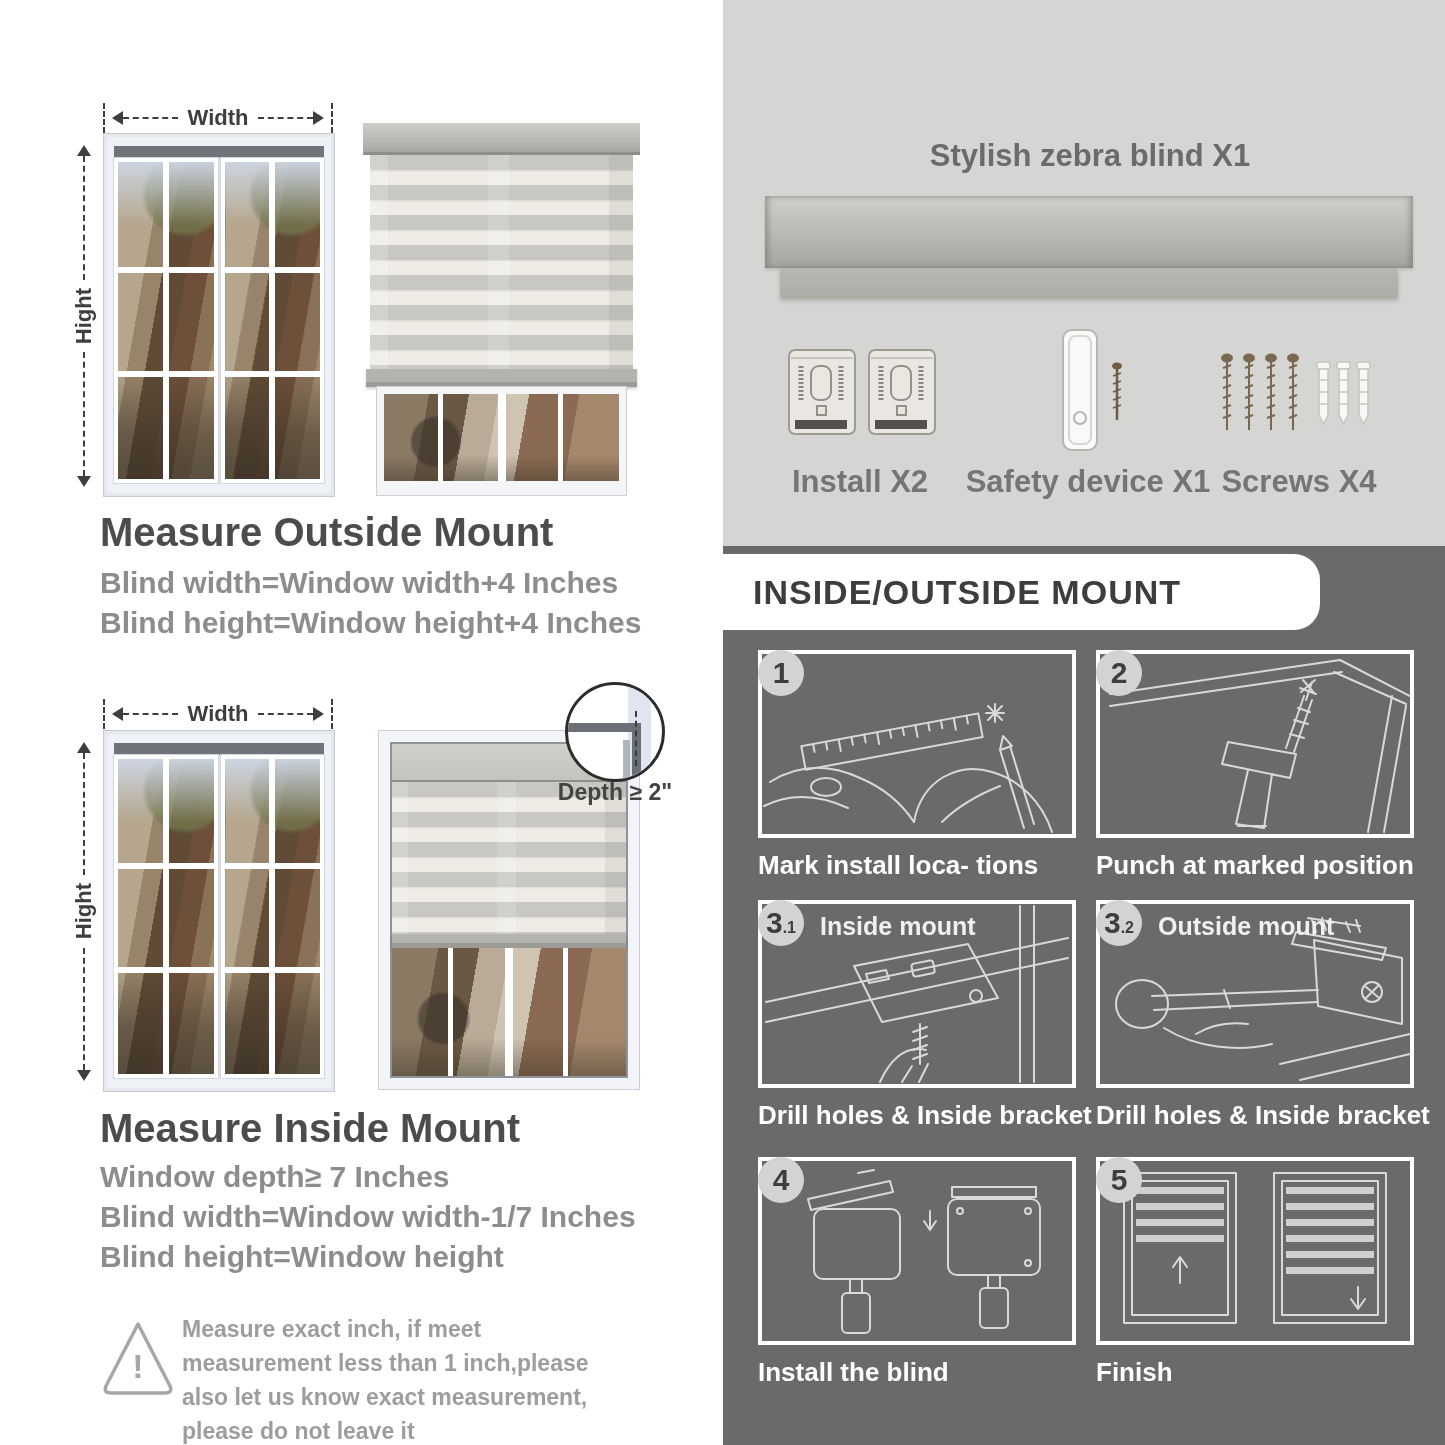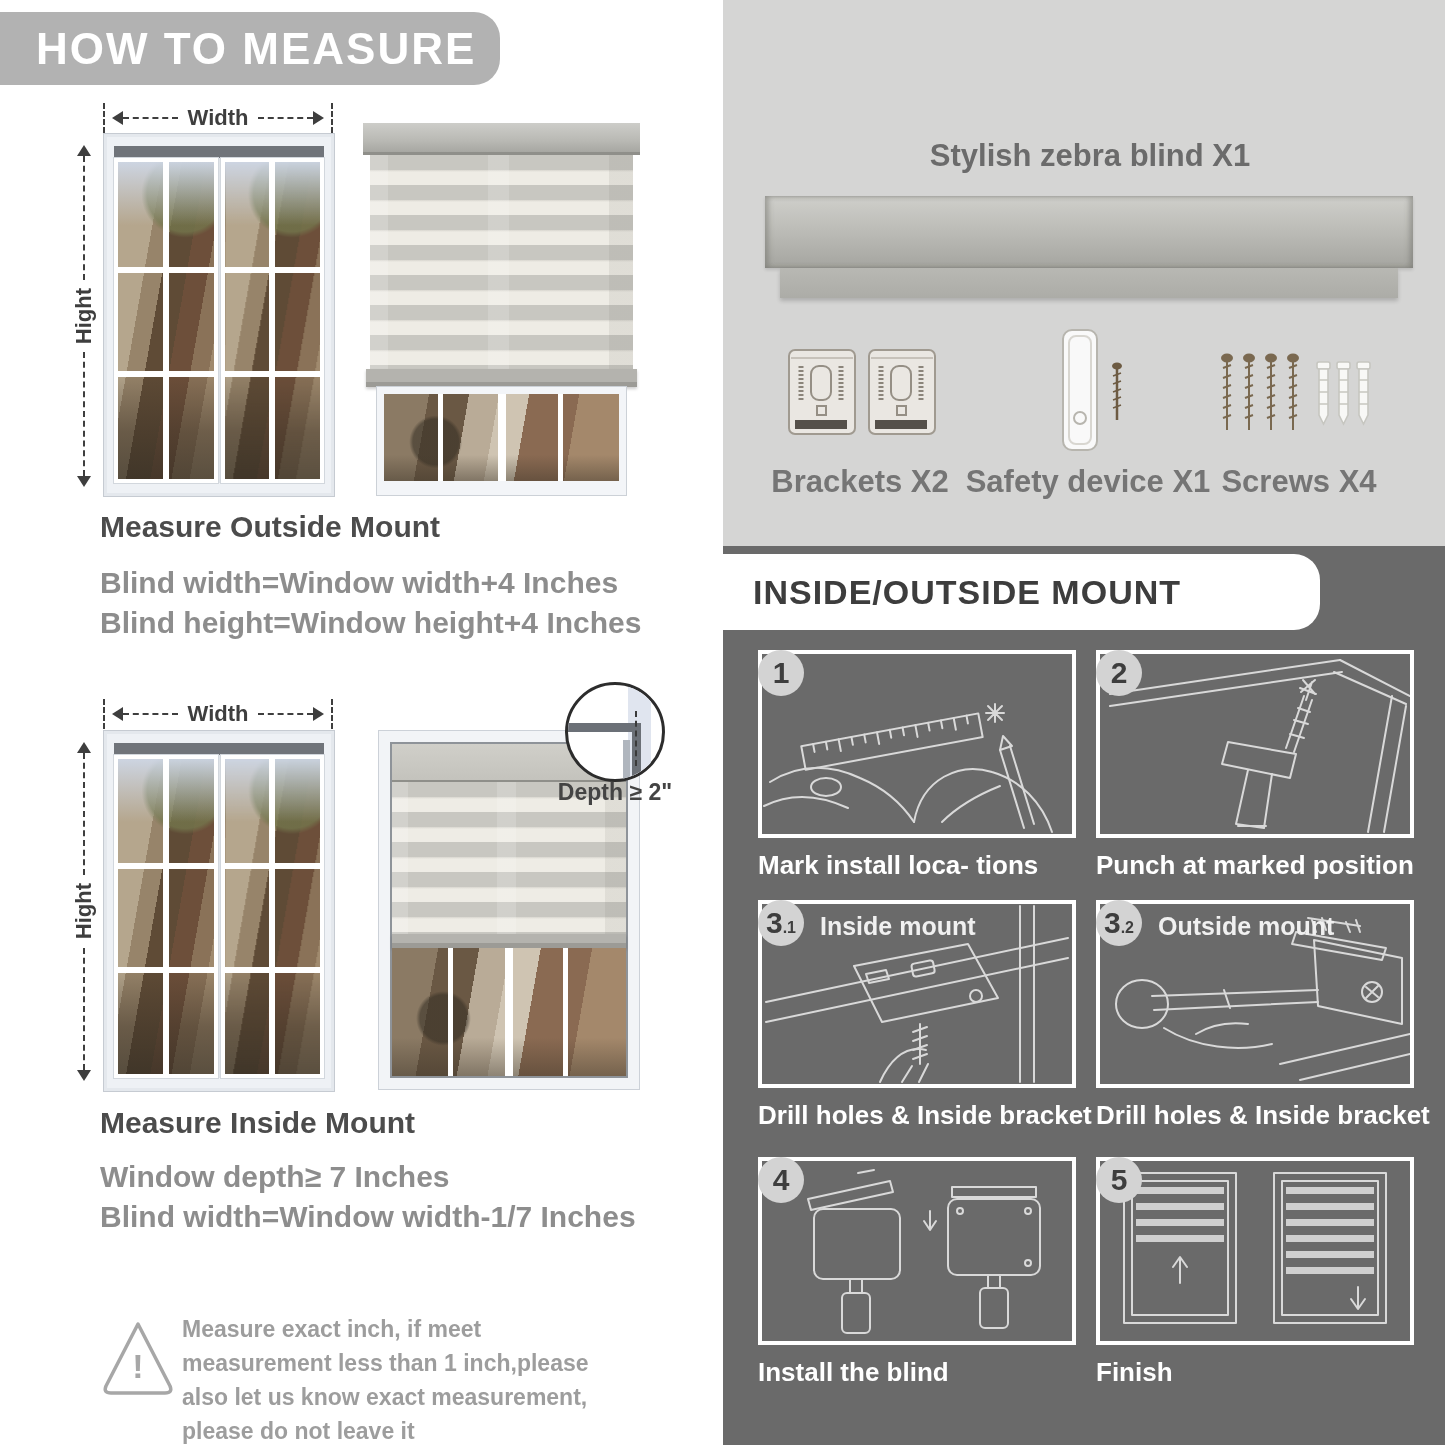--- a/index.html
+++ b/index.html
@@ -7,21 +7,21 @@
          font-family:"Liberation Sans",sans-serif;}
 
   
   .abs{position:absolute;}
 
   
   .banner-left{left:0;top:12px;width:500px;height:73px;background:#b2b2b2;
     border-radius:0 26px 26px 0;color:#fff;font-size:44px;font-weight:bold;
     line-height:73px;padding-left:36px;box-sizing:border-box;letter-spacing:2px;}
 
-  .sec-title{color:#4c4c4c;font-size:30px;font-weight:bold;}
+  .sec-title{color:#4c4c4c;font-size:40px;font-weight:bold;}
   .sec-line{color:#8d8d8d;font-size:30px;font-weight:bold;}
 
   
   .h-arrow{display:flex;align-items:center;height:28px;color:#3e3e3e;}
   .h-arrow .dash{flex:1;border-top:2px dashed #3e3e3e;height:0;}
   .h-arrow .lbl{padding:0 10px;font-size:22px;font-weight:bold;}
   .tri-l{width:0;height:0;border:7px solid transparent;border-right:11px solid #3e3e3e;}
   .tri-r{width:0;height:0;border:7px solid transparent;border-left:11px solid #3e3e3e;}
   .endbar{width:0;height:30px;border-left:2px dashed #3e3e3e;}
 
@@ -101,21 +101,20 @@
   .lineart{position:absolute;inset:0;width:100%;height:100%;}
   .lineart path,.lineart rect,.lineart line,.lineart circle,.lineart ellipse{
     stroke:#d9d9d9;stroke-width:2;fill:none;stroke-linecap:round;stroke-linejoin:round;}
   .lineart .fillbar{fill:#cfcfcf;stroke:none;}
 </style>
 </head>
 <body>
 
 <div id="stage">
 
-  <div class="abs banner-left">HOW TO MEASURE</div>
 
   <div class="abs h-arrow" style="left:103px;top:104px;width:230px;">
     <div class="endbar"></div>
     <div class="tri-l"></div>
     <div class="dash"></div>
     <div class="lbl">Width</div>
     <div class="dash"></div>
     <div class="tri-r"></div>
     <div class="endbar"></div>
   </div>
@@ -212,20 +211,21 @@
     <div class="band"></div>
     <div class="L1"></div>
     <div class="L2"></div>
     <div class="dline"></div>
   </div>
   <div class="abs depth-lbl" style="left:545px;top:779px;width:140px;">Depth ≥ 2"</div>
 
   <div class="abs sec-title" style="left:100px;top:1106px;">Measure Inside Mount</div>
   <div class="abs sec-line" style="left:100px;top:1160px;">Window depth≥ 7 Inches</div>
   <div class="abs sec-line" style="left:100px;top:1200px;">Blind width=Window width-1/7 Inches</div>
+  <div class="abs sec-line" style="left:100px;top:1240px;">Blind height=Window height</div>
 
   <svg class="abs" style="left:100px;top:1316px;" width="76" height="82" viewBox="0 0 76 82">
     <path d="M38,8 L70,70 Q73,77 65,77 L11,77 Q3,77 6,70 Z" fill="none" stroke="#a7a7a7" stroke-width="3.5" stroke-linejoin="round"></path>
     <text x="38" y="62" text-anchor="middle" font-size="34" font-weight="bold" fill="#a7a7a7">!</text>
   </svg>
   <div class="abs warn-text" style="left:182px;top:1312px;width:450px;">Measure exact inch, if meet measurement less than 1 inch,please also let us know exact measurement, please do not leave it</div>
 
   <div class="abs included">
     <div class="inc-title">Stylish zebra blind X1</div>
     <div class="inc-cassette"></div>
@@ -295,21 +295,21 @@
             <path d="M0,30 h9 M0,42 h9 M0,54 h9" fill="none"></path>
           </g>
         <g transform="translate(142 0)">
             <rect x="-2" y="12" width="13" height="7" rx="2"></rect>
             <path d="M0,19 h9 v46 l-4.5,9 l-4.5,-9 Z"></path>
             <path d="M0,30 h9 M0,42 h9 M0,54 h9" fill="none"></path>
           </g>
       </g>
     </svg>
 
-    <div class="inc-label" style="left:137px;">Brackets X2</div>
+    <div class="inc-label" style="left:137px;">Install X2</div>
     <div class="inc-label" style="left:365px;">Safety device X1</div>
     <div class="inc-label" style="left:576px;">Screws X4</div>
   </div>
 
   <div class="abs mount">
     <div class="banner-mount">INSIDE/OUTSIDE MOUNT</div>
 
     <div class="panel" style="left:35px;top:104px;">
       <div class="badge">
         <span class="num">1</span>

